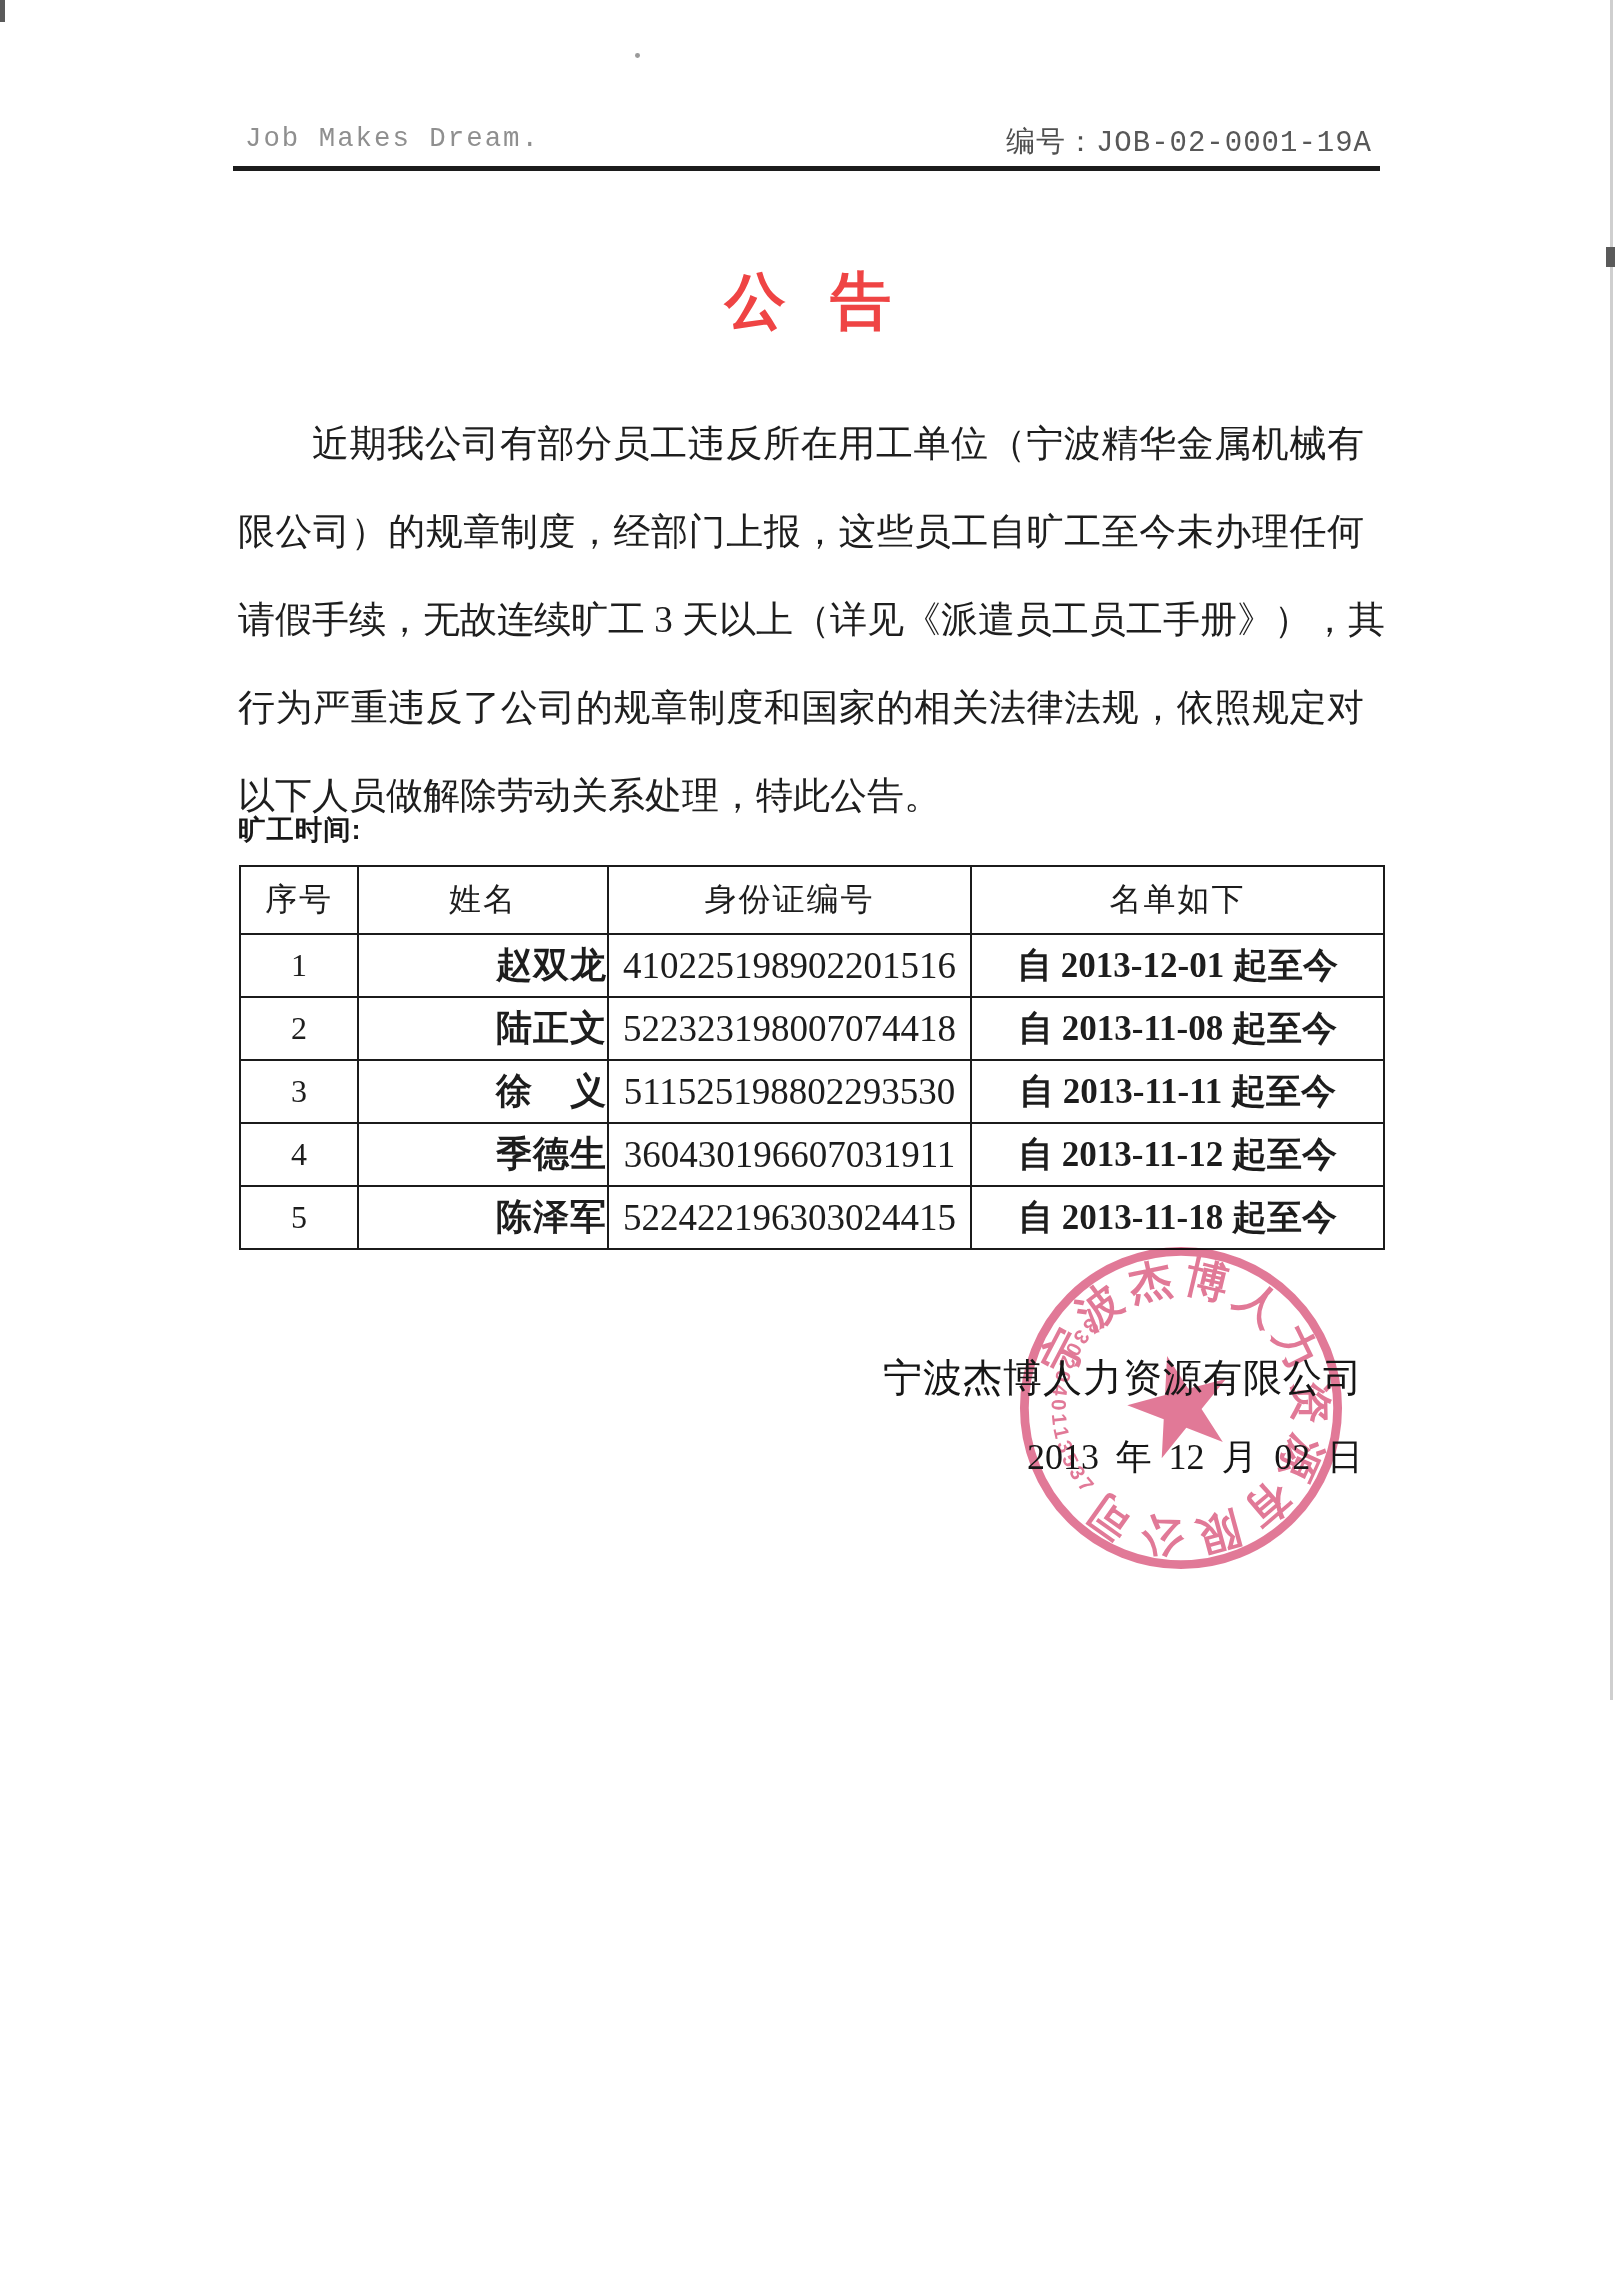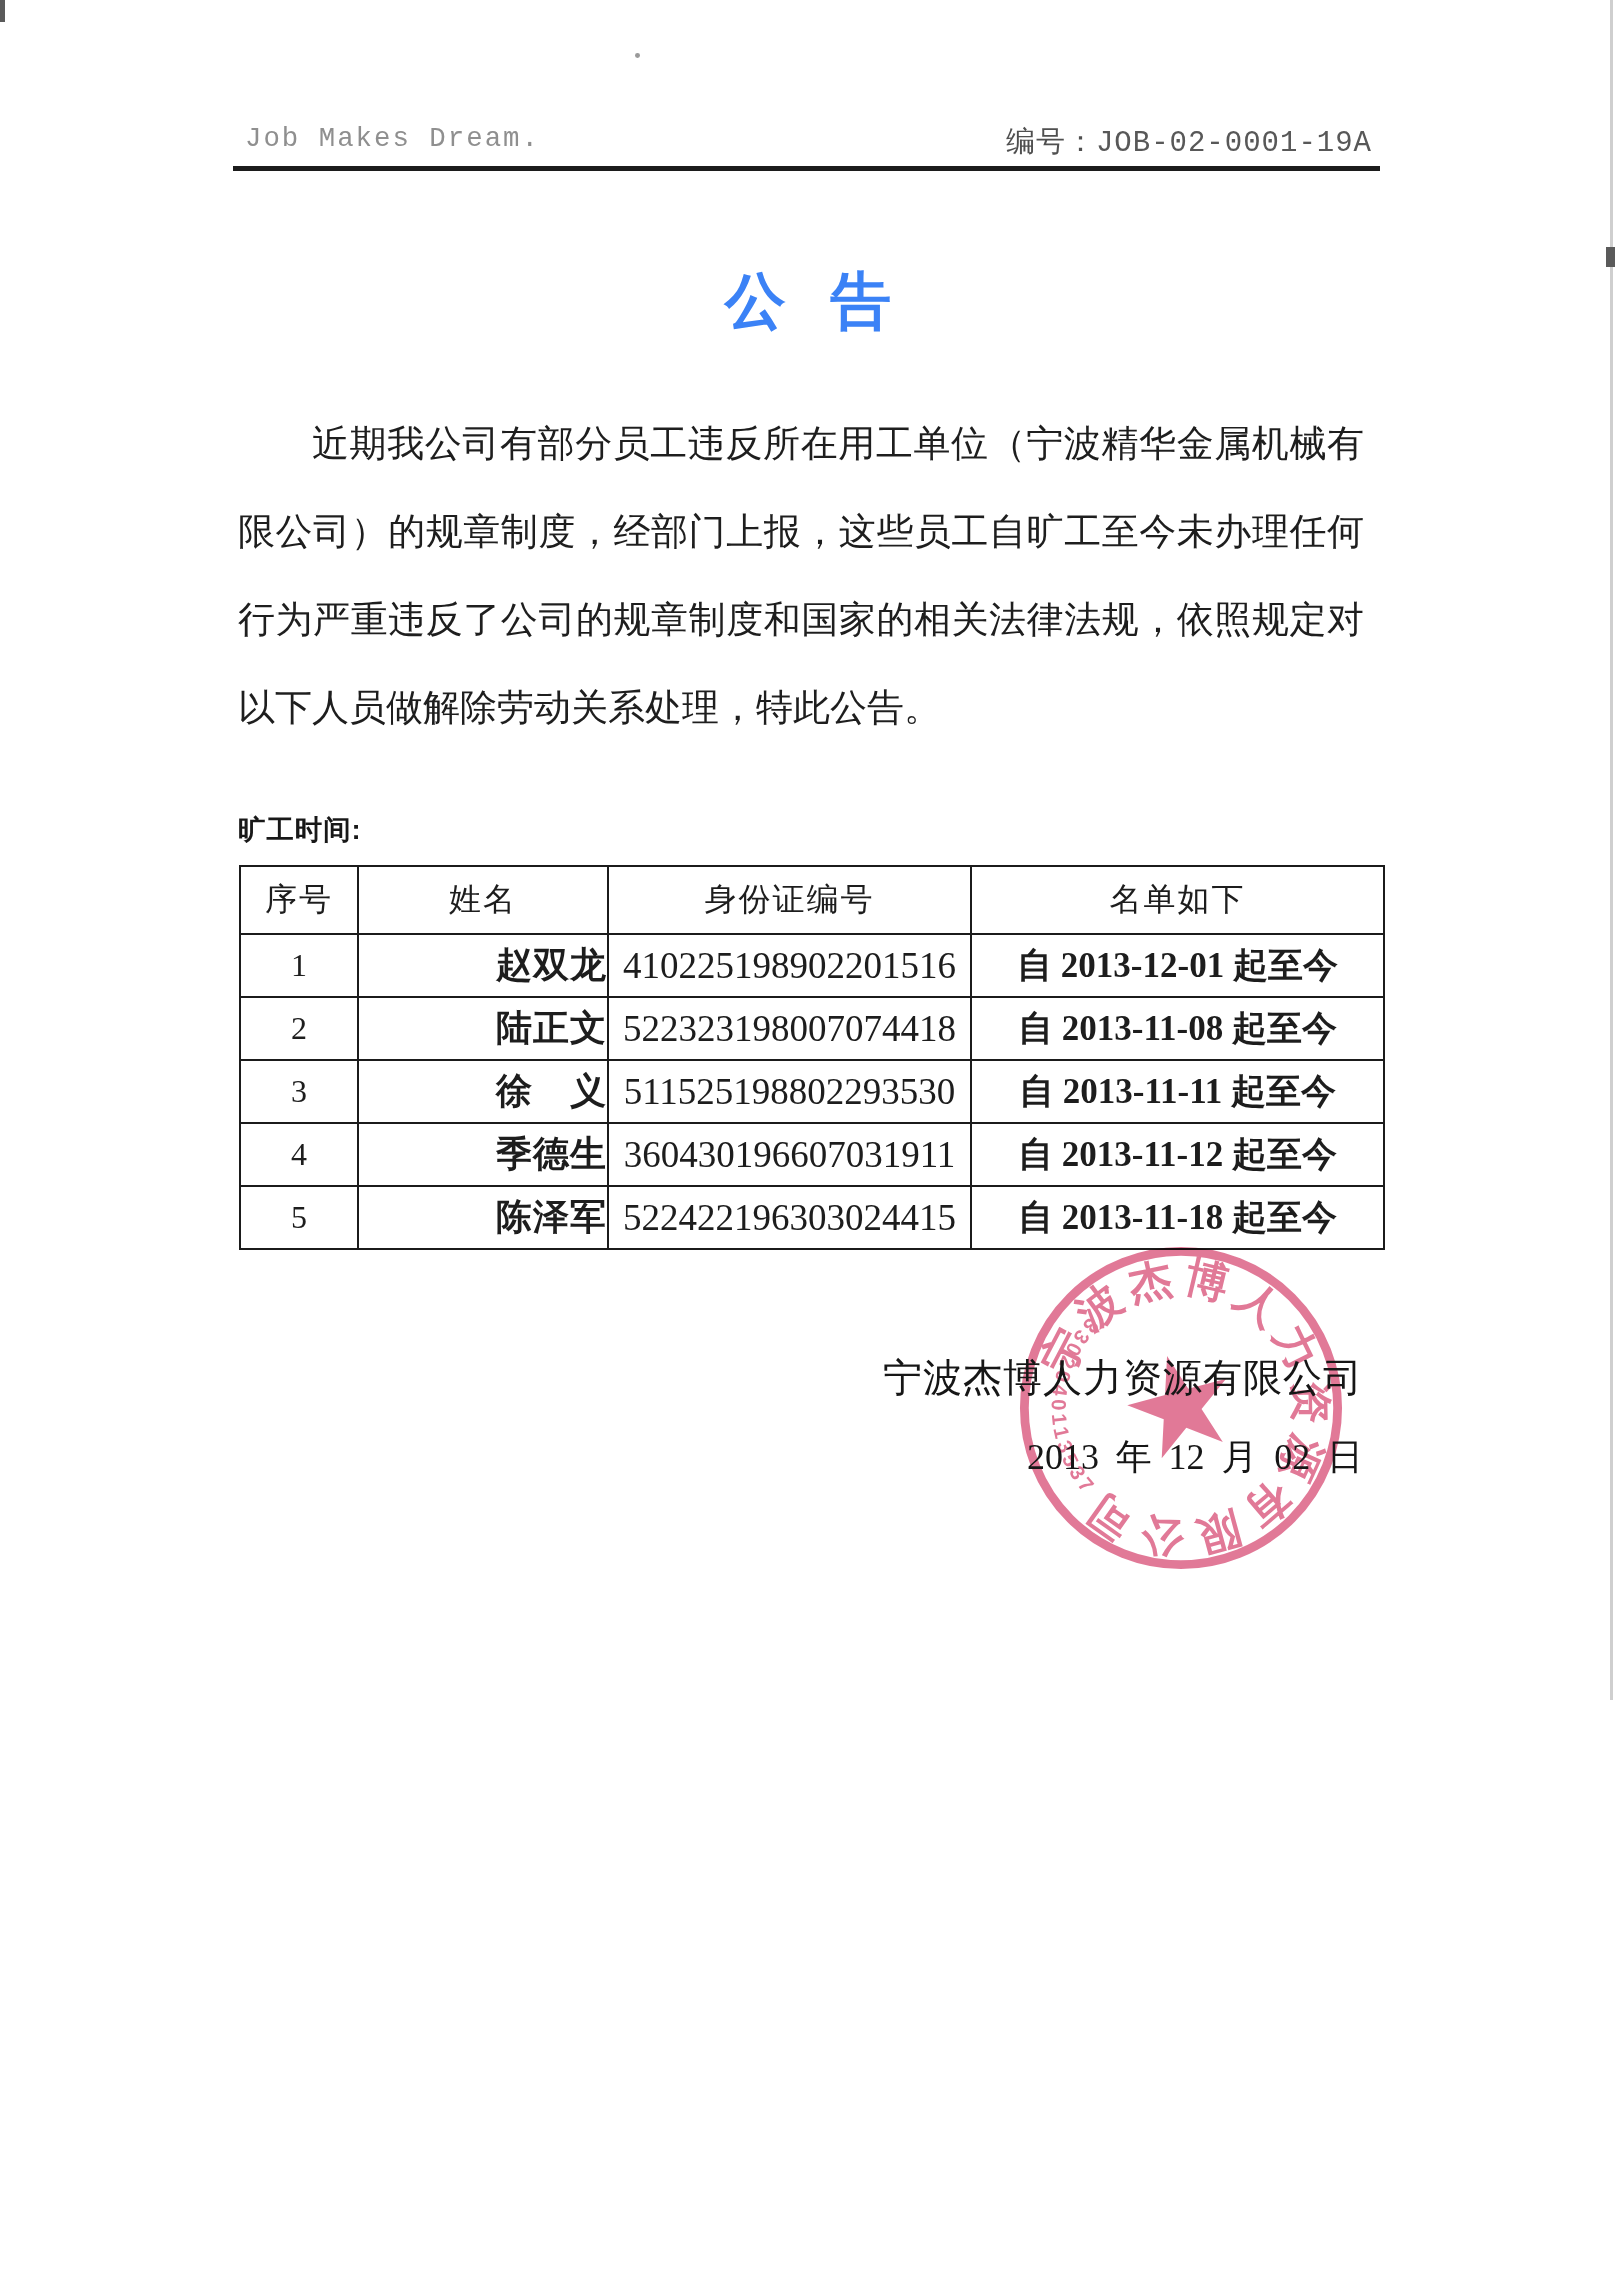--- a/index.html
+++ b/index.html
@@ -18,21 +18,21 @@
     font-size:29px;color:#4f4f4f;
   }
   .doc-no .lbl{font-family:"Liberation Serif","DejaVu Serif",serif;letter-spacing:1px;}
   .doc-no .code{font-family:"Liberation Mono","DejaVu Sans Mono",monospace;letter-spacing:1px;color:#585858;text-align:right;}
   .header-rule{
     position:absolute;left:233px;top:166px;width:1147px;height:4.9px;background:#1c1c1c;
   }
   
   .title{
     position:absolute;left:0;top:261px;width:1620px;text-align:center;
-    font-size:61px;font-weight:700;letter-spacing:3.9px;word-spacing:21.6px;color:#3b82f6;
+    font-size:61px;font-weight:700;letter-spacing:3.9px;word-spacing:21.6px;color:#ef4444;
   }
   
   .body-text{
     position:absolute;left:238px;top:400px;width:1126px;
     font-size:37px;line-height:88px;color:#1e1e1e;
   }
   .body-text .line{
     text-align:justify;text-align-last:justify;white-space:nowrap;
   }
   .body-text .line.first{padding-left:74px;}
@@ -92,20 +92,21 @@
   <div class="doc-no">
     <span class="lbl">编号：</span><span class="code">JOB-02-0001-19A</span>
   </div>
   <div class="header-rule"></div>
 
   <div class="title">公 告</div>
 
   <div class="body-text">
     <div class="line first">近期我公司有部分员工违反所在用工单位（宁波精华金属机械有</div>
     <div class="line">限公司）的规章制度，经部门上报，这些员工自旷工至今未办理任何</div>
+    <div class="line">请假手续，无故连续旷工 3 天以上（详见《派遣员工员工手册》），其</div>
     <div class="line">行为严重违反了公司的规章制度和国家的相关法律法规，依照规定对</div>
     <div class="line last">以下人员做解除劳动关系处理，特此公告。</div>
   </div>
 
   <div class="list-label">旷工时间:</div>
 
   <table class="roster">
     <colgroup>
         <col class="c0">
         <col class="c1">

